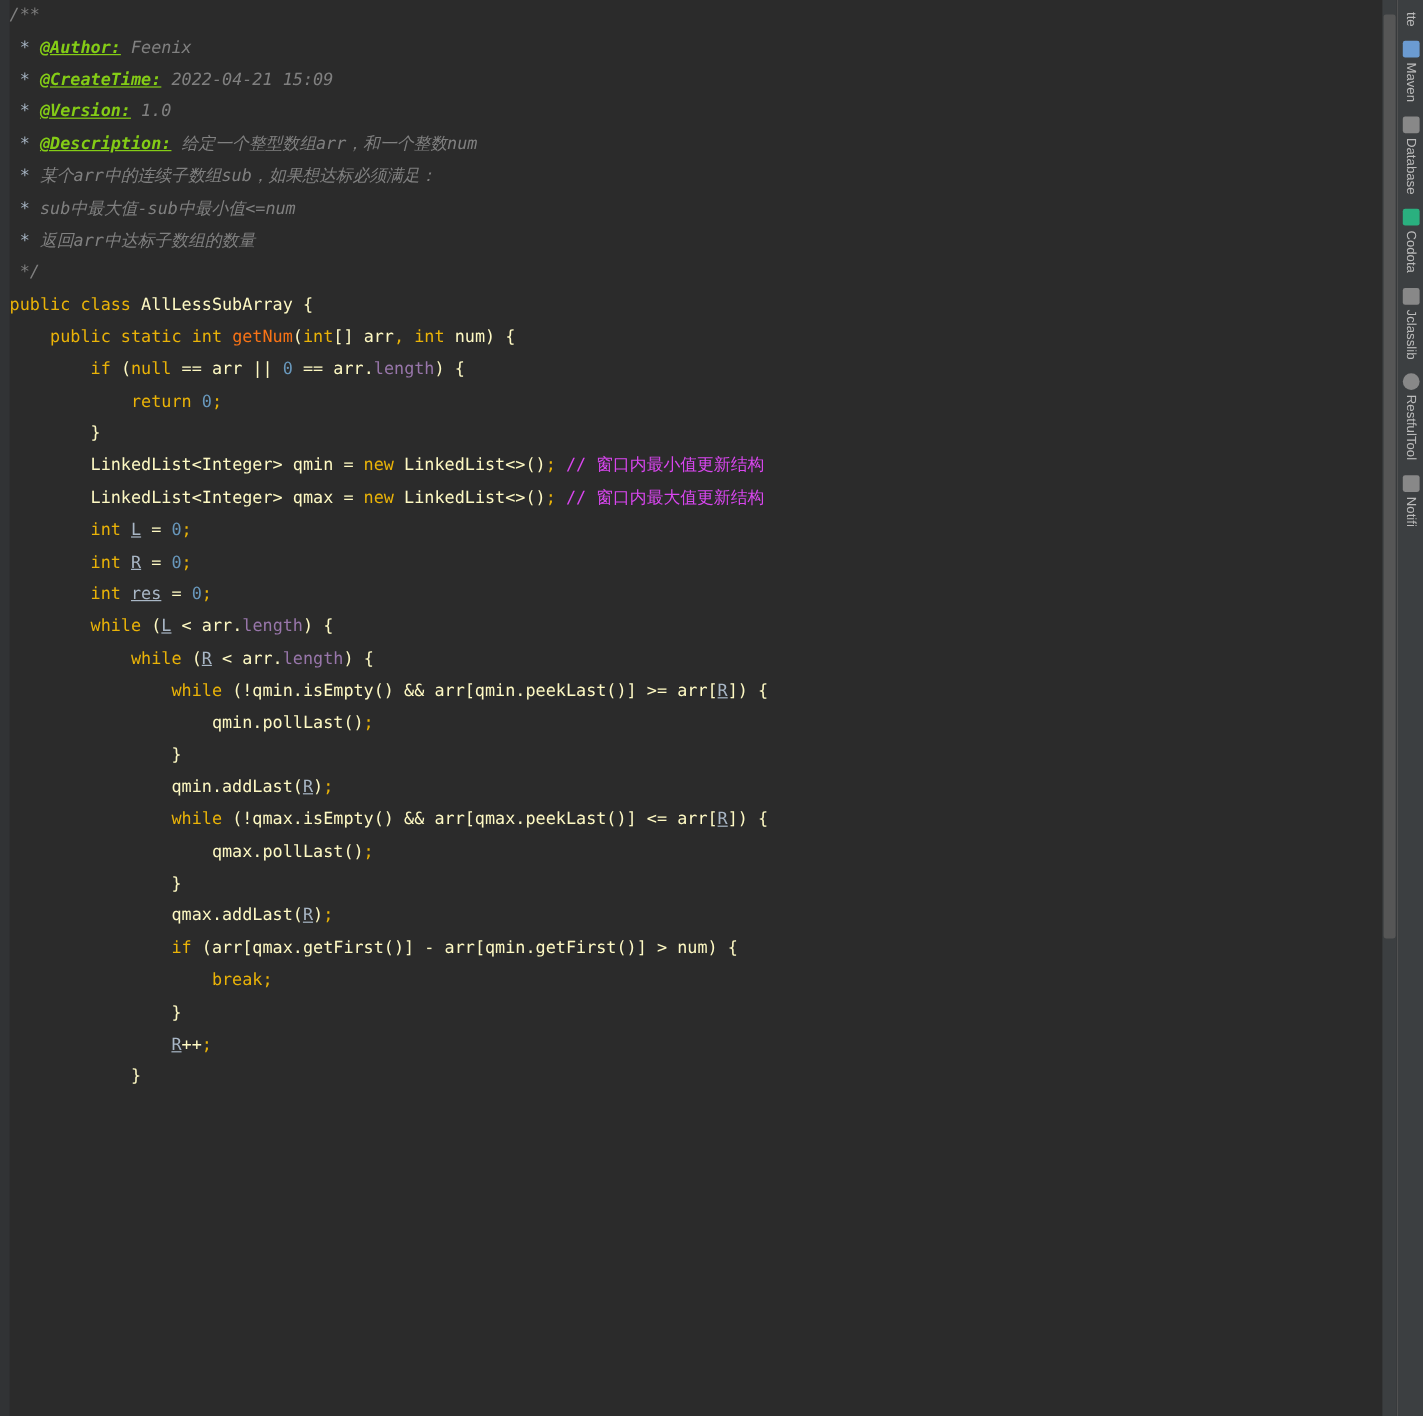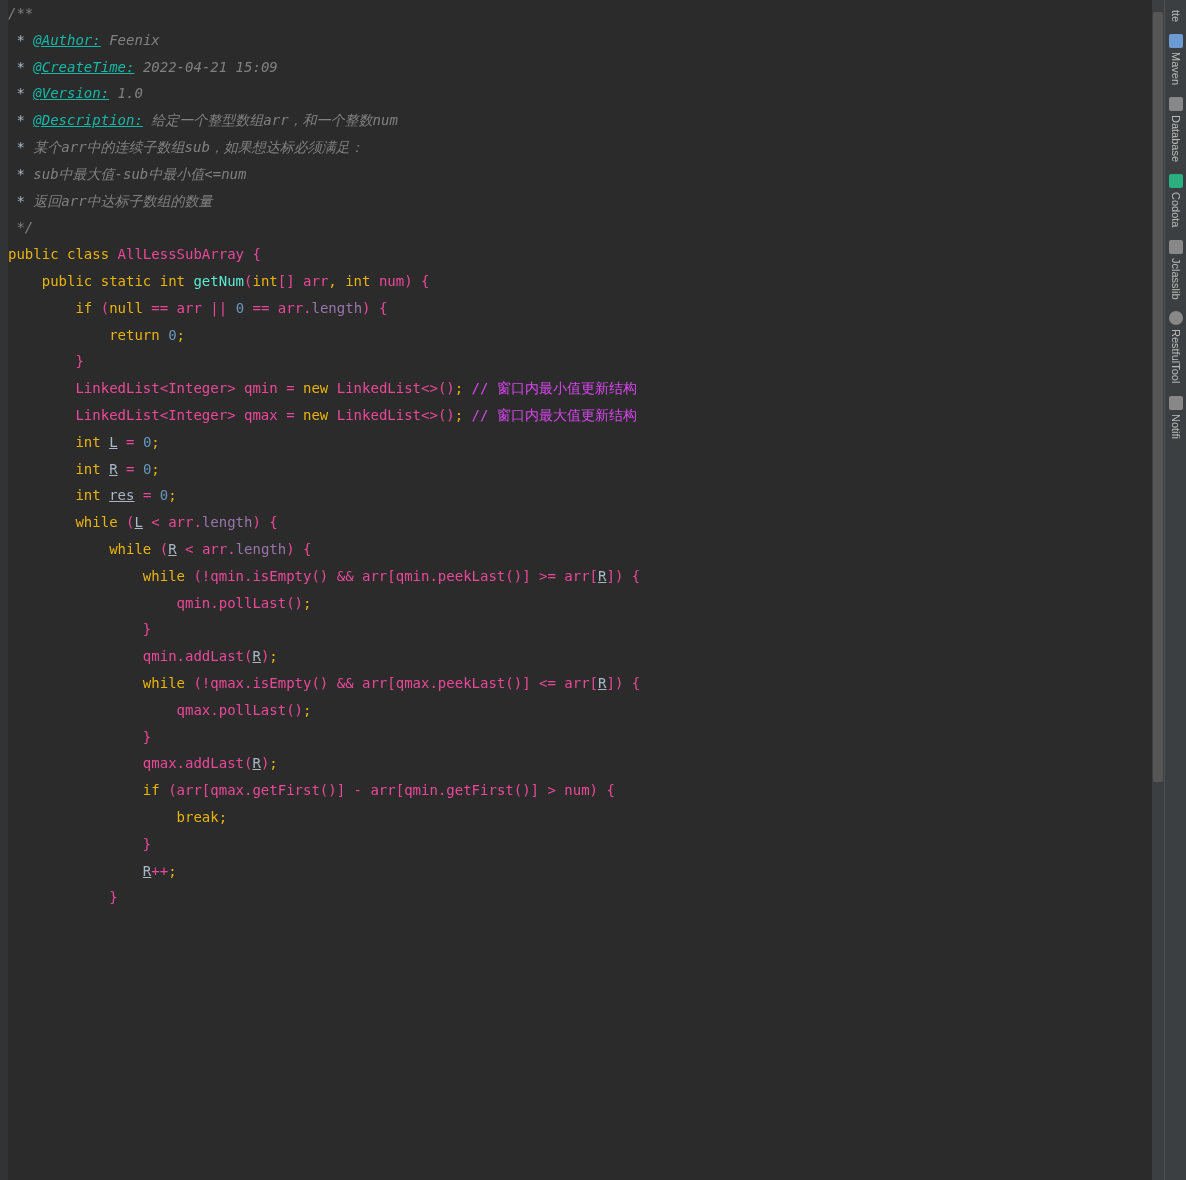--- a/index.html
+++ b/index.html
@@ -26,27 +26,27 @@
   height: 100%;
   background: #313335;
 }
 .code-content {
   padding-left: 8px;
   line-height: 26.8px;
   white-space: pre;
 }
 .code-line { padding-left: 0; }
 .kw-orange { color: #eab308; }
-.kw-doc-tag { color: #14b8a6; font-style: italic; font-weight: normal; text-decoration: underline; }
+.kw-doc-tag { color: #84cc16; font-style: italic; font-weight: bold; text-decoration: underline; }
 .kw-doc-text { color: #808080; font-style: italic; }
-.kw-method { color: #5eead4; }
+.kw-method { color: #f97316; }
 .kw-number { color: #6897bb; }
 .kw-field { color: #9876aa; }
 .kw-var-u { text-decoration: underline; }
-.kw-punct { color: #ec4899; }
+.kw-punct { color: #fef9c3; }
 .kw-line-comment { color: #d946ef; }
 
 .scrollbar {
   position: absolute;
   right: 0;
   top: 0;
   width: 12px;
   height: 100%;
   background: #3c3f41;
 }

